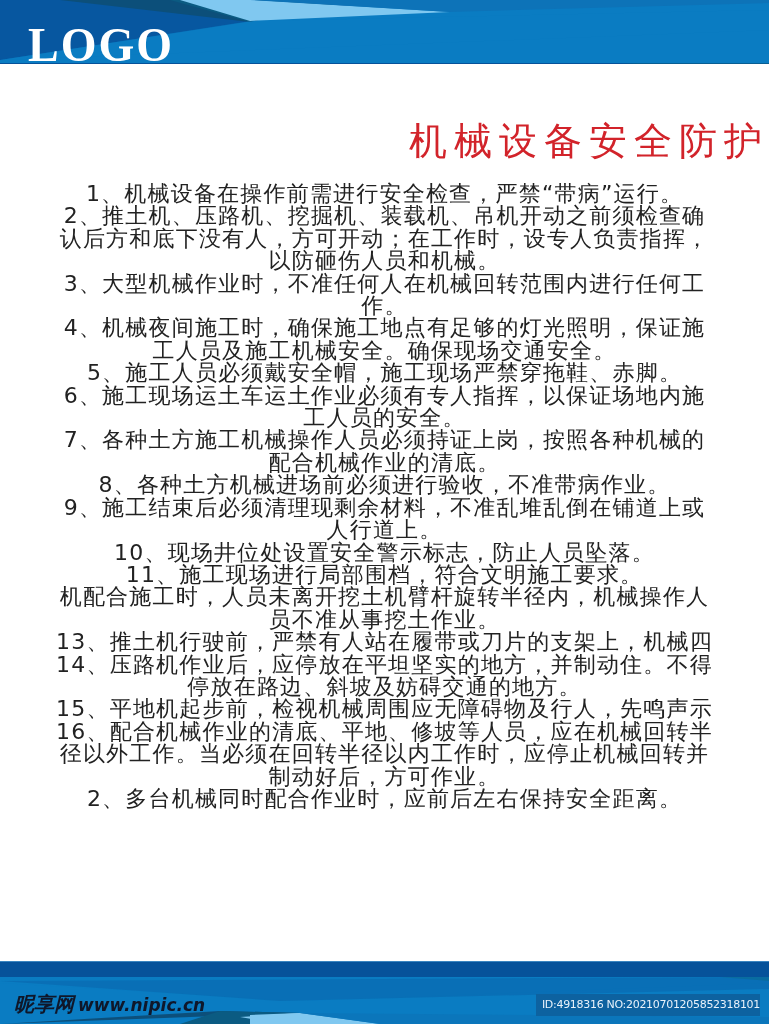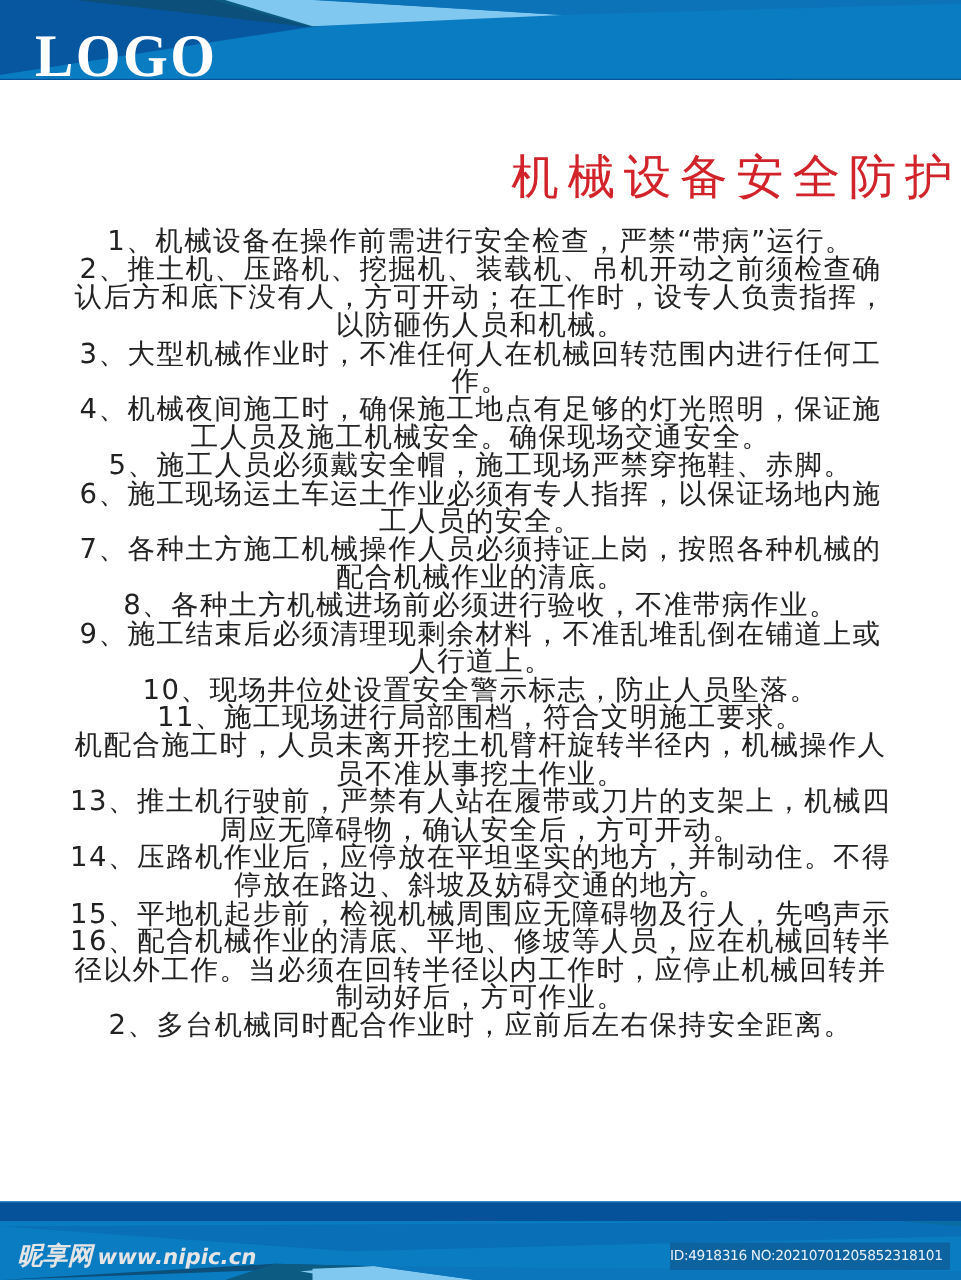--- a/index.html
+++ b/index.html
@@ -4,23 +4,23 @@
 <style>
   html, body { margin:0; padding:0; }
   body { width:769px; height:1024px; position:relative; overflow:hidden; background:#ffffff; font-family:"DejaVu Sans", sans-serif; }
   .header { position:absolute; left:0; top:0; width:769px; height:64px; background:#0a7cc2; overflow:hidden; }
   .header svg, .footer svg { position:absolute; left:0; top:0; }
   .logo { position:absolute; left:28px; top:22px; font-family:"Liberation Serif", "DejaVu Serif", serif; font-weight:bold; font-size:46px; color:#ffffff; letter-spacing:2px; line-height:46px; transform:scaleY(1.05); }
   .title { position:absolute; left:0; top:116px; width:769px; text-align:right; font-size:38px; color:#d2232a; letter-spacing:7px; line-height:50px; font-family:"DejaVu Sans", sans-serif; }
   .content { position:absolute; left:36px; top:183px; width:697px; text-align:center; font-size:22px; line-height:22.4px; color:#222222; font-family:"DejaVu Sans", sans-serif; letter-spacing:1.2px; }
   .item { display:block; }
   .footer { position:absolute; left:0; top:961px; width:769px; height:63px; background:#0a7cc2; overflow:hidden; }
-  .brand { position:absolute; left:14px; top:31px; color:#e5e5e5; font-size:20px; font-weight:bold; font-style:italic; line-height:24px; }
+  .brand { position:absolute; left:14px; top:31px; color:#0f172a; font-size:20px; font-weight:bold; font-style:italic; line-height:24px; }
   .brand .url { font-size:17px; margin-left:4px; }
-  .idtag { position:absolute; left:536px; top:994px; width:224px; height:22px; background:#0d62a0; color:#e8f2fb; font-size:11px; line-height:22px; text-align:left; font-family:"DejaVu Sans", sans-serif; letter-spacing:-0.3px; }
+  .idtag { position:absolute; left:536px; top:994px; width:224px; height:22px; background:#0d62a0; color:#e8f2fb; font-size:11px; line-height:22px; text-align:right; font-family:"DejaVu Sans", sans-serif; letter-spacing:-0.3px; }
 </style>
 </head>
 <body>
 
 <div class="header">
   <svg width="769" height="84" viewBox="0 0 769 84">
     <rect x="0" y="0" width="769" height="84" fill="#0a7cc2"></rect>
     <polygon points="0,0 380,0 260,20 0,60" fill="#0757a0"></polygon>
     <polygon points="60,0 300,0 250,22" fill="#0c4f7a"></polygon>
     <polygon points="170,0 370,0 300,10 250,22" fill="#0b5b82"></polygon>
@@ -76,21 +76,20 @@
     </div>
     <div class="item">
       <div>11、施工现场进行局部围档，符合文明施工要求。</div>
     </div>
     <div class="item">
       <div>机配合施工时，人员未离开挖土机臂杆旋转半径内，机械操作人</div>
       <div>员不准从事挖土作业。</div>
     </div>
     <div class="item">
       <div>13、推土机行驶前，严禁有人站在履带或刀片的支架上，机械四</div>
-      <div>周应无障碍物，确认安全后，方可开动。</div>
     </div>
     <div class="item">
       <div>14、压路机作业后，应停放在平坦坚实的地方，并制动住。不得</div>
       <div>停放在路边、斜坡及妨碍交通的地方。</div>
     </div>
     <div class="item">
       <div>15、平地机起步前，检视机械周围应无障碍物及行人，先鸣声示</div>
     </div>
     <div class="item">
       <div>16、配合机械作业的清底、平地、修坡等人员，应在机械回转半</div>

